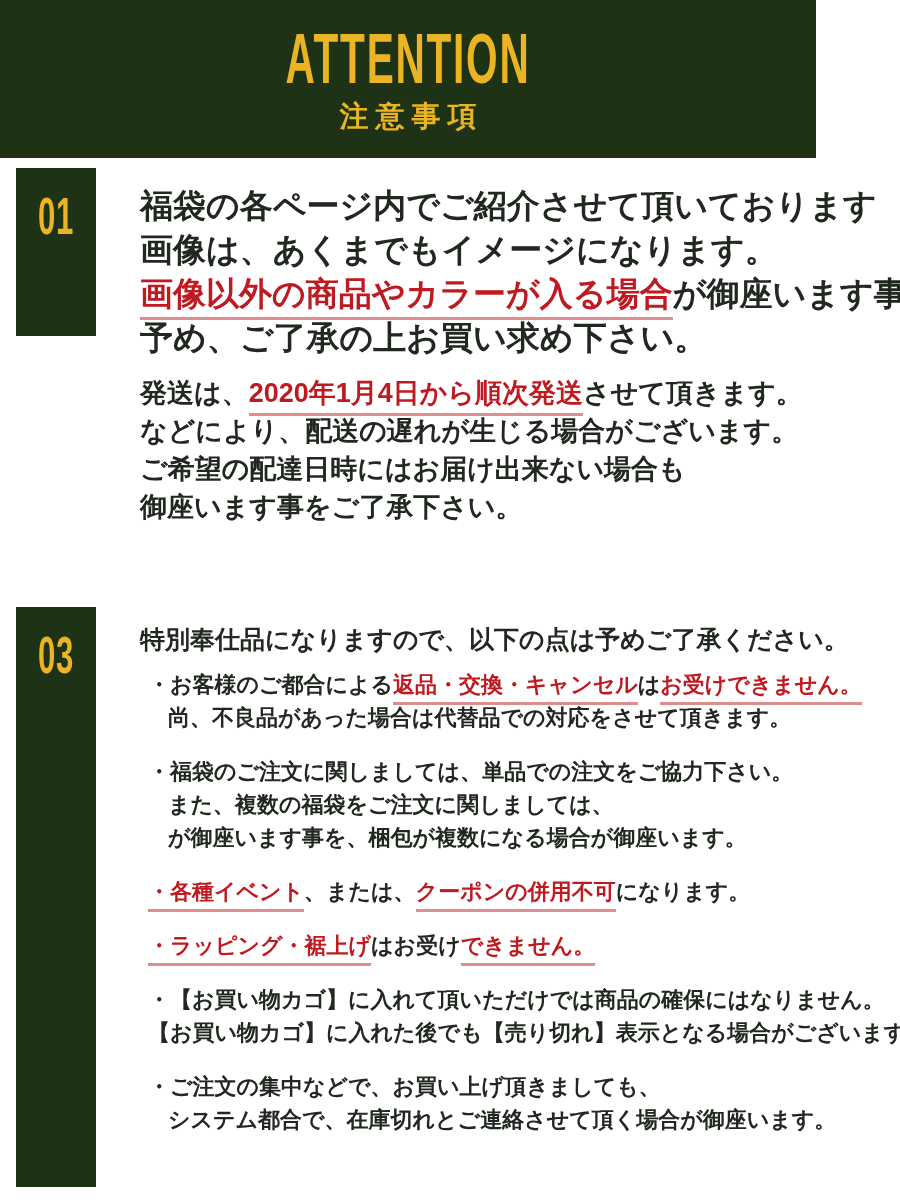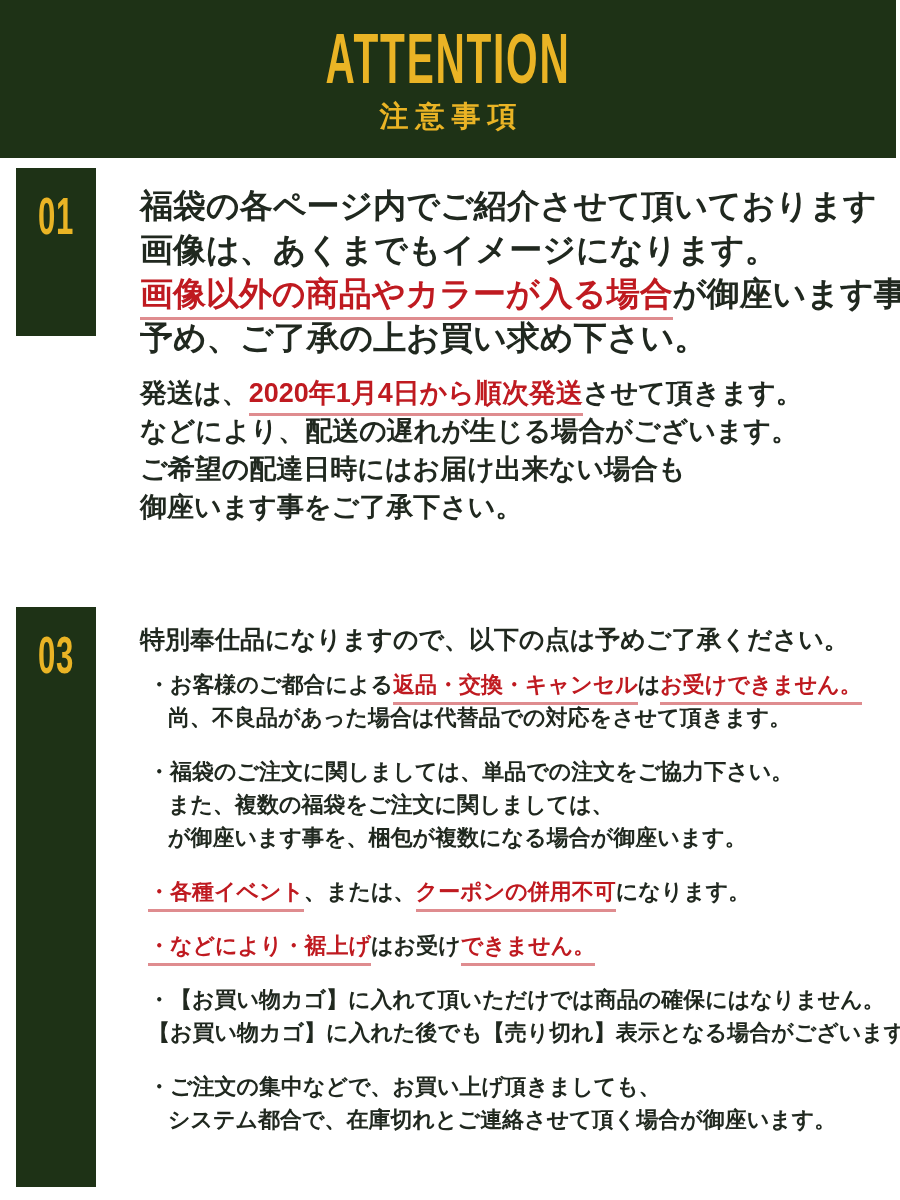--- a/index.html
+++ b/index.html
@@ -9,21 +9,21 @@
     --red-underline:rgba(191,26,32,.5);
     --ink:#20281f;
   }
   html,body{margin:0;padding:0;}
   .page{
     position:relative;width:900px;height:1200px;background:#ffffff;overflow:hidden;
     font-family:"Liberation Sans","DejaVu Sans",sans-serif;
     font-weight:700;color:var(--ink);
   }
   
-  .hero{position:absolute;top:0;left:0;width:896px;height:158px;background:var(--green);}
+  .hero{position:absolute;top:0;left:0;width:816px;height:158px;background:var(--green);}
   .hero-title{
     position:absolute;top:24px;left:0;width:100%;text-align:center;
     font-size:70px;line-height:1;font-weight:800;color:var(--gold);
     letter-spacing:3px;transform:scaleX(.58);transform-origin:50% 50%;white-space:nowrap;
   }
   .hero-subtitle{
     position:absolute;top:97px;left:0;width:100%;text-align:center;
     font-size:29px;font-weight:700;color:var(--gold);
     letter-spacing:7px;text-indent:7px;white-space:nowrap;
   }
@@ -89,21 +89,21 @@
       </div>
       <div class="group">
         <div class="line"><span>・福袋のご注文に関しましては、単品での注文をご協力下さい。</span></div>
         <div class="line sub"><span>また、複数の福袋をご注文に関しましては、</span></div>
         <div class="line sub"><span>が御座います事を、梱包が複数になる場合が御座います。</span></div>
       </div>
       <div class="group">
         <div class="line"><span class="red-u">・各種イベント</span><span>、または、</span><span class="red-u">クーポンの併用不可</span><span>になります。</span></div>
       </div>
       <div class="group">
-        <div class="line"><span class="red-u">・などにより・裾上げ</span><span>はお受け</span><span class="red-u">できません。</span></div>
+        <div class="line"><span class="red-u">・ラッピング・裾上げ</span><span>はお受け</span><span class="red-u">できません。</span></div>
       </div>
       <div class="group">
         <div class="line"><span>・【お買い物カゴ】に入れて頂いただけでは商品の確保にはなりません。</span></div>
         <div class="line"><span>【お買い物カゴ】に入れた後でも【売り切れ】表示となる場合がございます。</span></div>
       </div>
       <div class="group">
         <div class="line"><span>・ご注文の集中などで、お買い上げ頂きましても、</span></div>
         <div class="line sub"><span>システム都合で、在庫切れとご連絡させて頂く場合が御座います。</span></div>
       </div>
     </div>

